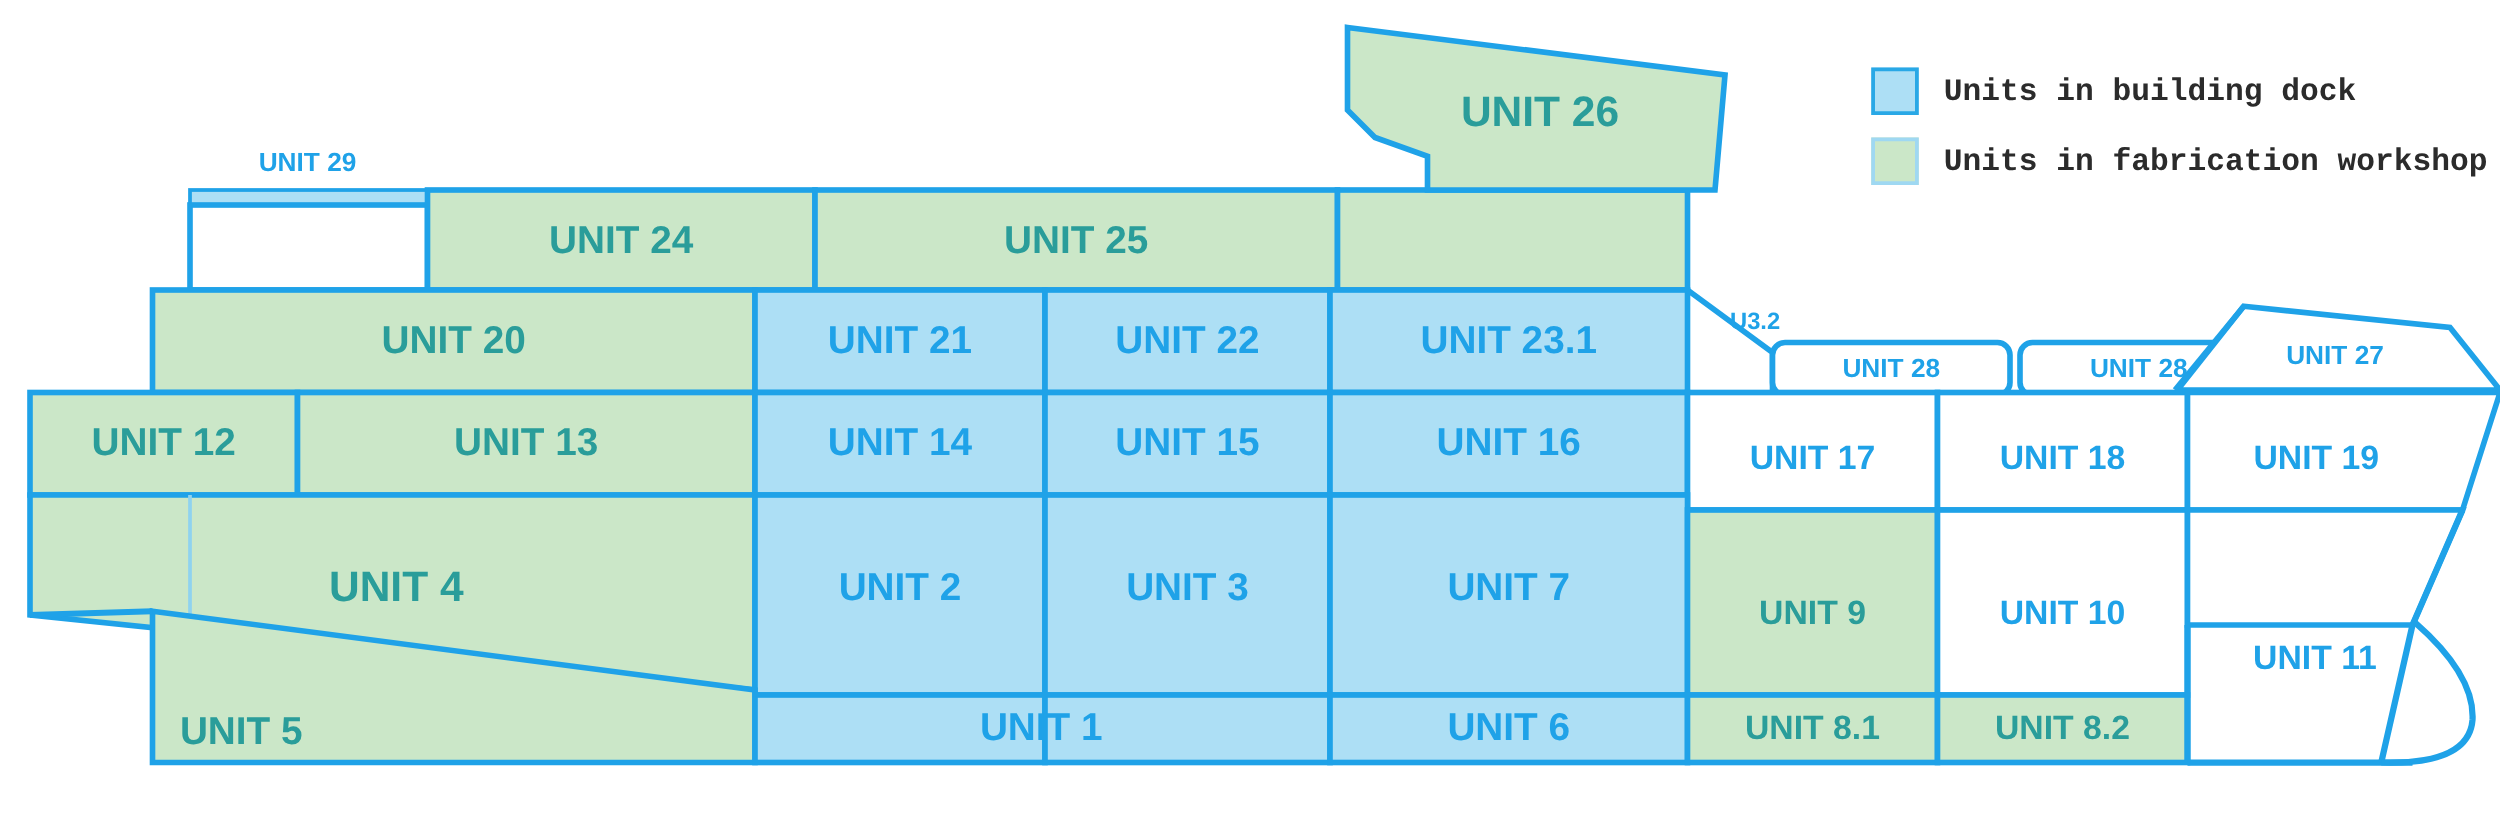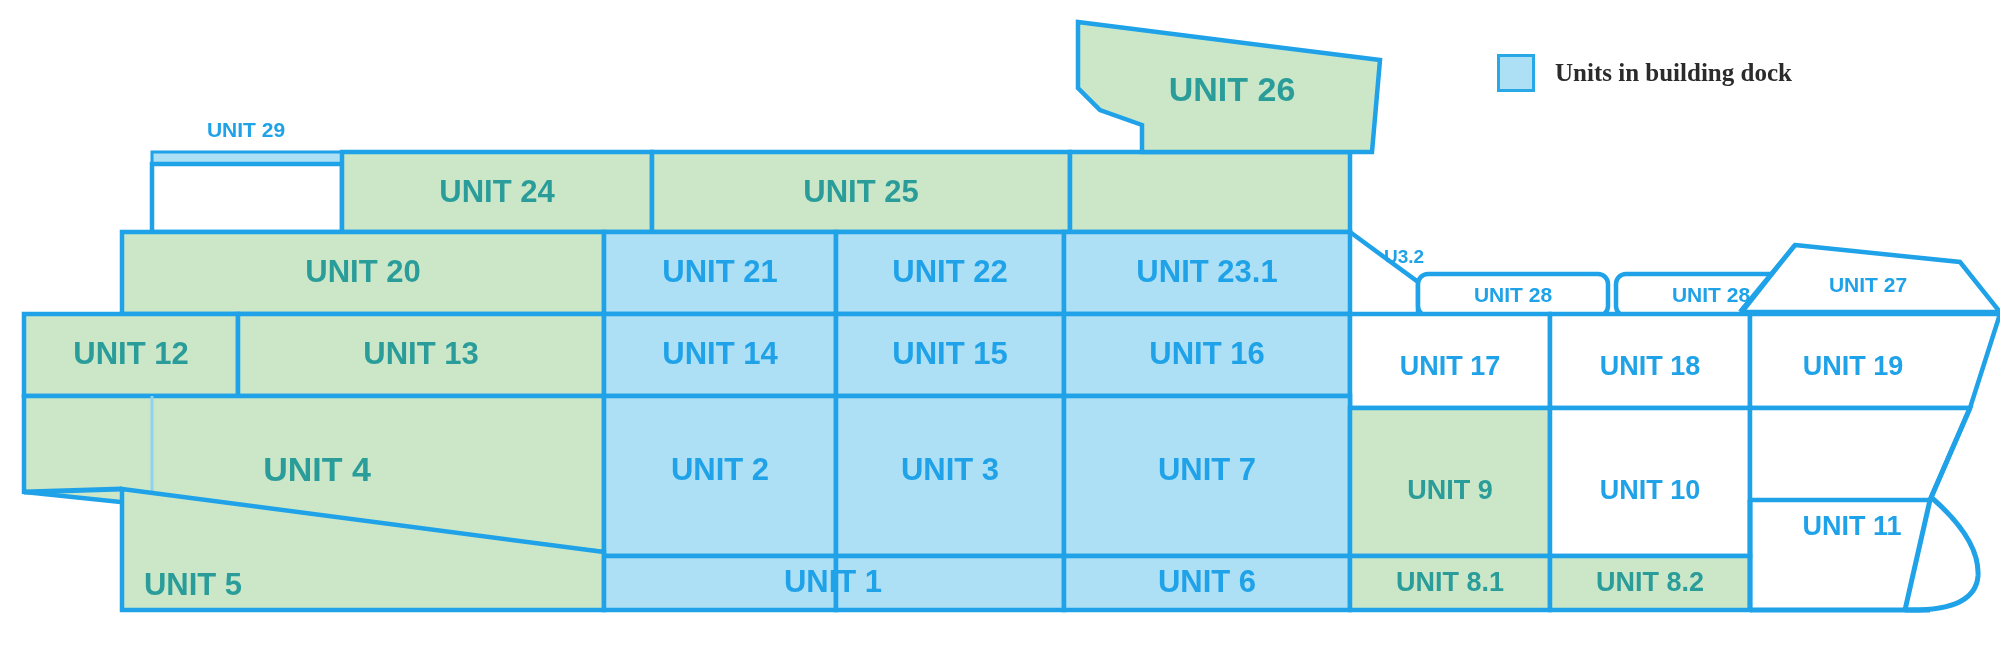--- a/index.html
+++ b/index.html
@@ -62,21 +62,21 @@
   .legend-swatch {
     width: 38px;
     height: 38px;
     box-sizing: border-box;
     flex: 0 0 auto;
   }
   .sw-dock { background: #addff5; border: 3px solid #29a8e6; }
   .sw-fab  { background: #cbe7c8; border: 3px solid #9fd8f2; }
   .legend-text {
     margin-left: 20px;
-    font-family: Liberation Serif, serif;
+    font-family: Liberation Mono, monospace;
     font-weight: bold;
     font-size: 25px;
     color: #2b2b2b;
     white-space: nowrap;
   }
 </style>
 </head>
 <body>
 
 <div id="stage">
@@ -177,15 +177,19 @@
     <text x="1207" y="584" class="lbl lbl-dock lbl-lg">UNIT 6</text>
     <text x="1450" y="584" class="lbl lbl-fab lbl-md">UNIT 8.1</text>
     <text x="1650" y="584" class="lbl lbl-fab lbl-md">UNIT 8.2</text>
   </svg>
 
   <div id="legend">
     <div class="legend-row">
       <div class="legend-swatch sw-dock"></div>
       <div class="legend-text">Units in building dock</div>
     </div>
+    <div class="legend-row">
+      <div class="legend-swatch sw-fab"></div>
+      <div class="legend-text">Units in fabrication workshop</div>
+    </div>
   </div>
 
 </div>
 
 </body></html>

